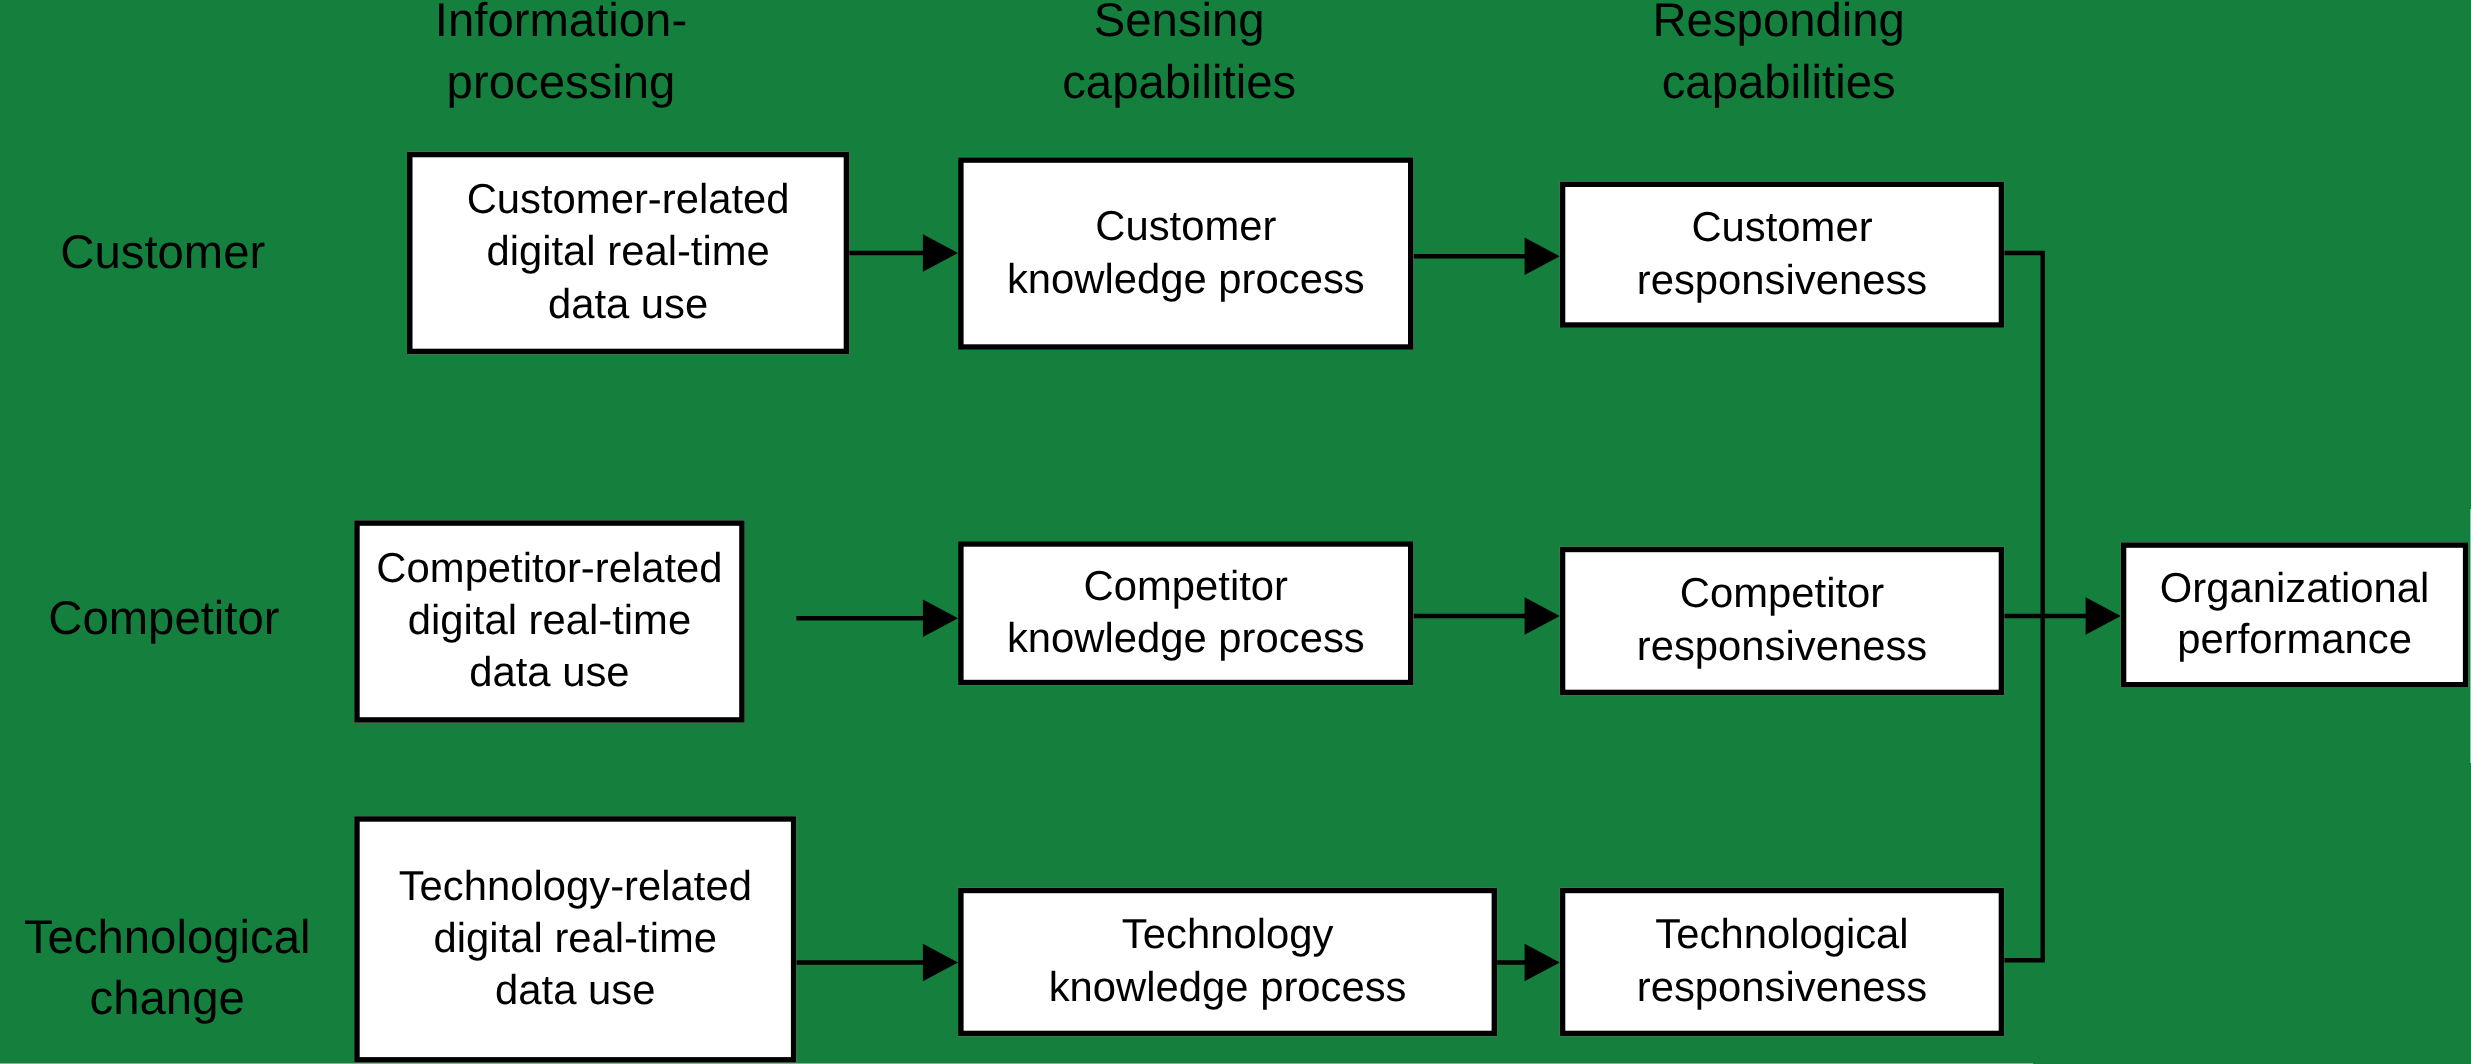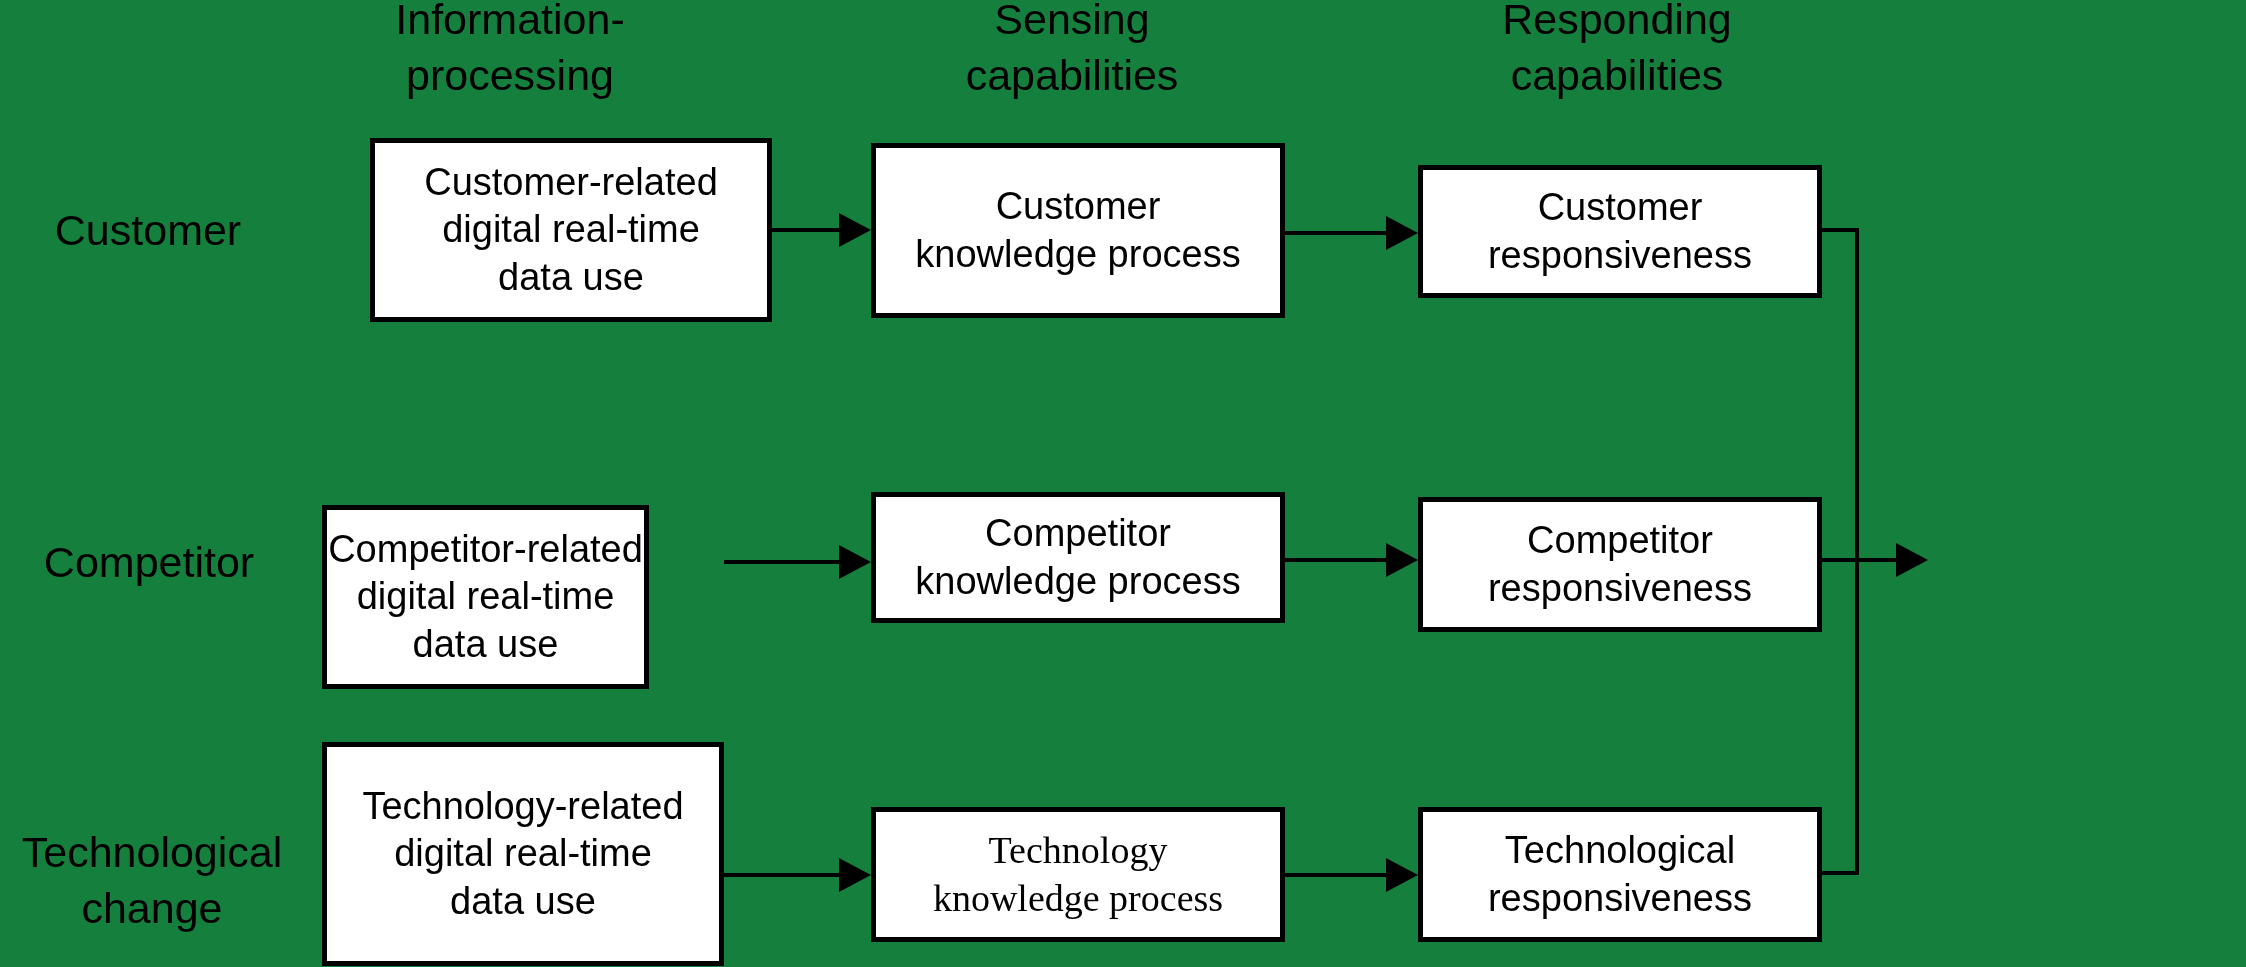--- a/index.html
+++ b/index.html
@@ -43,26 +43,26 @@
     align-items: center;
     justify-content: center;
     text-align: center;
     white-space: pre-line;
     font-size: 38px;
     line-height: 1.25;
     color: #000;
   }
   
   .box-l1 { left: 322px; top: 138px; width: 402px; height: 184px; margin-left: 48px; }
-  .box-l2 { left: 322px; top: 473px; width: 327px; height: 184px; margin-top: 32px; }
+  .box-l2 { left: 322px; top: 473px; width: 355px; height: 184px; }
   .box-l3 { left: 322px; top: 742px; width: 402px; height: 224px; }
   
   .box-m1 { left: 871px; top: 143px; width: 414px; height: 175px; }
   .box-m2 { left: 871px; top: 492px; width: 414px; height: 131px; }
-  .box-m3 { left: 871px; top: 807px; width: 414px; height: 135px; font-family: Liberation Serif, serif; }
+  .box-m3 { left: 871px; top: 807px; width: 490px; height: 135px; }
   
   .box-r1 { left: 1418px; top: 165px; width: 404px; height: 133px; }
   .box-r2 { left: 1418px; top: 497px; width: 404px; height: 135px; }
   .box-r3 { left: 1418px; top: 807px; width: 404px; height: 135px; }
   
   .box-o  { left: 1928px; top: 493px; width: 316px; height: 132px; }
 
   .hdr-1 { left: 510px;  top: 48px; }
   .hdr-2 { left: 1072px; top: 48px; }
   .hdr-3 { left: 1617px; top: 48px; }
@@ -147,14 +147,16 @@
 responsiveness</div>
 
   <div class="node box-l3">Technology-related
 digital real-time
 data use</div>
   <div class="node box-m3">Technology
 knowledge process</div>
   <div class="node box-r3">Technological
 responsiveness</div>
 
+  <div class="node box-o">Organizational
+performance</div>
 
 </div>
 
 </body></html>

